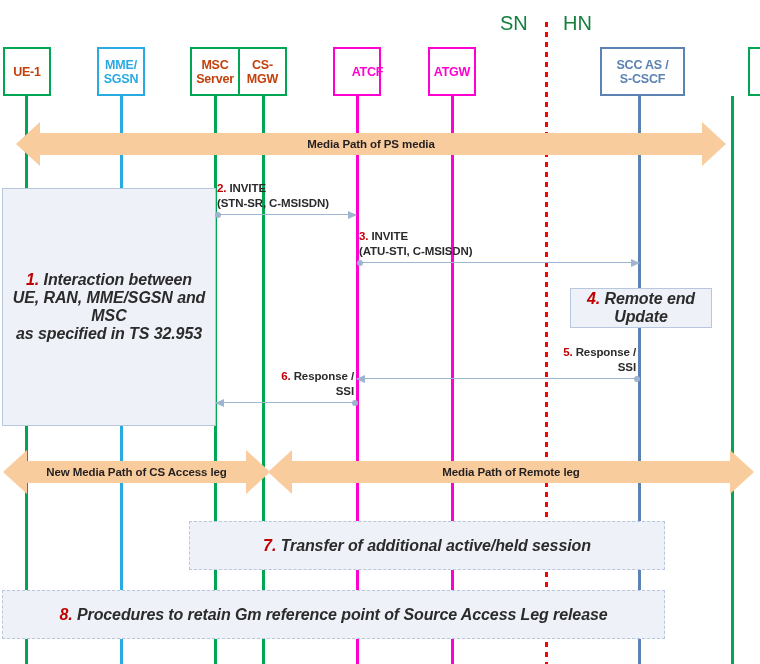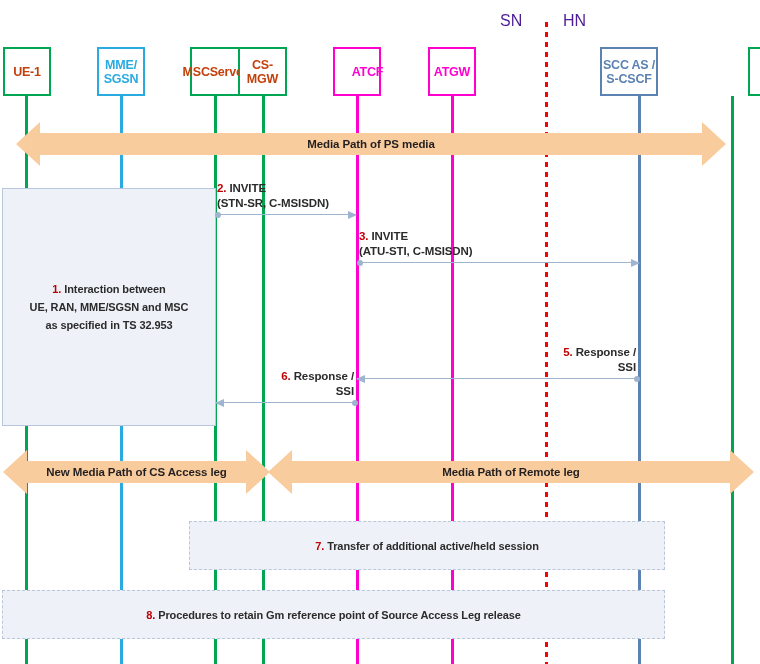--- a/index.html
+++ b/index.html
@@ -51,22 +51,22 @@
 
   
   .divider {
     position: absolute;
     width: 3px;
     background-image: linear-gradient(to bottom, #ff0000 0 5px, rgba(255,255,255,0) 5px 10px);
     background-size: 3px 10px;
   }
   .realm-label {
     position: absolute;
-    color: #4c1d95;
-    font-size: 16px;
+    color: #15803d;
+    font-size: 20px;
     font-family: "Liberation Sans", sans-serif;
   }
 
   
   .media-arrow {
     position: absolute;
     display: flex;
     align-items: center;
     justify-content: center;
   }
@@ -87,25 +87,26 @@
     box-sizing: border-box;
     background: #eef1f7;
     border: 1px solid #b9c7de;
     display: flex;
     align-items: center;
     justify-content: center;
     text-align: center;
   }
   .proc-box.dashed { border-style: dashed; }
   .proc-box .ptext {
-    font-size: 11px;
+    font-size: 16px;
     font-weight: bold;
     color: #2b2b2b;
     line-height: 18px;
     letter-spacing: -0.1px;
+    font-style: italic;
   }
   .num { color: #c00000; font-weight: bold; }
 
   
   .sig {
     position: absolute;
     height: 1px;
     background: #9fb4cf;
   }
   .sig::after {
@@ -159,39 +160,39 @@
 
   <div class="node-box" style="left:3px; top:47px; width:48px; height:49px;">
     <span>UE-1</span>
   </div>
 
   <div class="node-box blue" style="left:97px; top:47px; width:48px; height:49px; flex-direction:column;">
     <span>MME/</span>
     <span>SGSN</span>
   </div>
 
-  <div class="node-box pairL" style="left:190px; top:47px; width:49px; height:49px; flex-direction:row;">
+  <div class="node-box pairL" style="left:190px; top:47px; width:49px; height:49px; flex-direction:column;">
     <span>MSC</span>
     <span>Server</span>
   </div>
 
   <div class="node-box pairR" style="left:239px; top:47px; width:48px; height:49px; flex-direction:column;">
     <span>CS-</span>
     <span>MGW</span>
   </div>
 
   <div class="node-box magenta" style="left:333px; top:47px; width:48px; height:49px;padding-left:21px;">
     <span>ATCF</span>
   </div>
 
   <div class="node-box magenta" style="left:428px; top:47px; width:48px; height:49px;">
     <span>ATGW</span>
   </div>
 
-  <div class="node-box slate" style="left:600px; top:47px; width:58px; height:49px; flex-direction:column;">
+  <div class="node-box slate" style="left:600px; top:47px; width:85px; height:49px; flex-direction:column;">
     <span>SCC AS /</span>
     <span>S-CSCF</span>
   </div>
 
   <div class="node-box" style="left:748px; top:47px; width:48px; height:49px;padding-left:34px;">
     <span>UE-2</span>
   </div>
 
   <div class="media-arrow" style="left:16px; top:122px; width:710px; height:44px;">
     <svg width="710" height="44" viewBox="0 0 710 44">
@@ -222,20 +223,26 @@
   <div class="sig right" style="left:358px; top:262px; width:281px;">
     <span class="dot"></span>
   </div>
   <div class="sig-label" style="left:359px; top:229px;">
     <div>
       <span class="num">3.</span> INVITE
     </div>
     <div>(ATU-STI, C-MSISDN)</div>
   </div>
 
+  <div class="proc-box" style="left:570px; top:288px; width:142px; height:40px;">
+    <span class="ptext">
+      <span class="num">4.</span>
+      <span> Remote end Update</span>
+    </span>
+  </div>
 
   <div class="sig left" style="left:357px; top:378px; width:282px;">
     <span class="dot"></span>
   </div>
   <div class="sig-label ralign" style="left:485px; top:345px; width:151px;">
     <div>
       <span class="num">5.</span> Response /
     </div>
     <div>SSI</div>
   </div>

